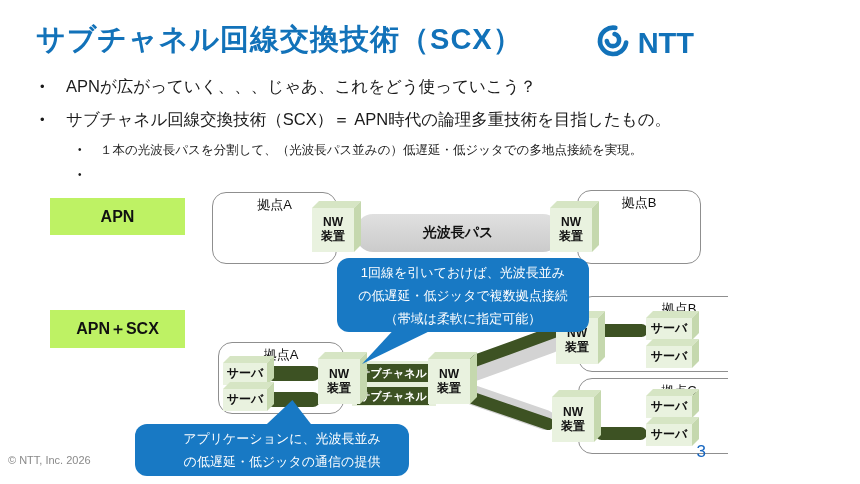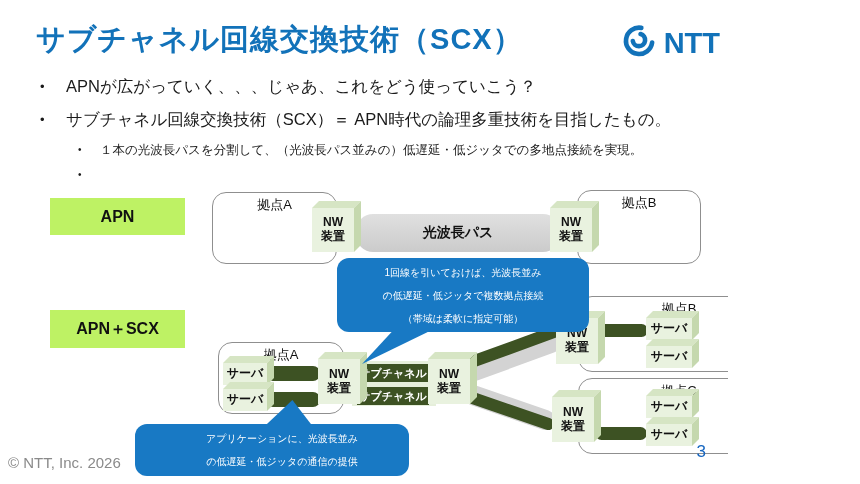--- a/index.html
+++ b/index.html
@@ -1,21 +1,21 @@
 <!DOCTYPE html>
 <html><head>
 <meta charset="utf-8">
 <style>
   html,body{margin:0;padding:0;background:#fff;}
   body{font-family:"Liberation Sans","DejaVu Sans",sans-serif;}
   .slide{position:relative;width:728px;height:484px;background:#ffffff;overflow:hidden;}
 
   
   .title{position:absolute;left:36px;top:20px;font-size:29px;font-weight:bold;color:#1272b9;letter-spacing:1px;white-space:nowrap;}
-  .logo{position:absolute;right:8px;top:24px;display:flex;align-items:center;gap:8px;}
+  .logo{position:absolute;right:34px;top:24px;display:flex;align-items:center;gap:8px;}
   .logo-text{font-size:29px;font-weight:800;color:#1272b9;}
 
   
   .bullets{position:absolute;left:40px;top:76px;width:800px;color:#1a1a1a;}
   .b-row{display:flex;align-items:flex-start;font-size:16.5px;margin-bottom:11px;}
   .b-marker{width:26px;font-size:13px;padding-top:3px;}
   .sb-row{display:flex;align-items:flex-start;margin-left:38px;font-size:12.5px;margin-bottom:8px;}
   .sb-marker{width:22px;font-size:10px;padding-top:2px;}
 
   
@@ -71,29 +71,29 @@
   
   .rpipe{position:absolute;height:20px;background:#d3d3d3;border-radius:10px;transform-origin:0 50%;}
   #rpipe-up{left:466px;top:364px;width:100px;transform:rotate(-20deg);}
   #rpipe-dn{left:464px;top:382px;width:96px;transform:rotate(19deg);}
   .rbar{position:absolute;height:12px;background:#3d5223;border-radius:6px;transform-origin:0 50%;}
   #rbar-up{left:469px;top:357px;width:96px;transform:rotate(-20deg);}
   #rbar-dn{left:467px;top:390px;width:92px;transform:rotate(19deg);}
 
   
   .callout{position:absolute;background:#1879c4;color:#fff;border-radius:12px;display:flex;flex-direction:column;
-           align-items:center;justify-content:center;font-size:10px;line-height:23px;z-index:40;text-align:center;}
+           align-items:center;justify-content:center;font-size:13px;line-height:23px;z-index:40;text-align:center;}
   #callout-top{left:337px;top:258px;width:252px;height:74px;}
   #callout-bottom{left:135px;top:424px;width:254px;height:52px;padding-left:20px;}
   .tail{position:absolute;background:#1879c4;z-index:39;}
   #tail-top{left:362px;top:328px;width:74px;height:36px;clip-path:polygon(45% 0,100% 0,0 100%);}
   #tail-bottom{left:260px;top:400px;width:54px;height:28px;clip-path:polygon(60% 0,100% 100%,5% 100%);}
 
   
-  .copyright{position:absolute;left:8px;top:454px;font-size:15px;color:#8a8a8a;}
+  .copyright{position:absolute;left:8px;top:454px;font-size:11px;color:#8a8a8a;}
   .page-num{position:absolute;right:22px;top:442px;font-size:17px;color:#1565c0;}
 </style>
 </head>
 <body>
 
 <div class="slide">
 
   <div class="title">サブチャネル回線交換技術（SCX）</div>
   <div class="logo">
     <span>

